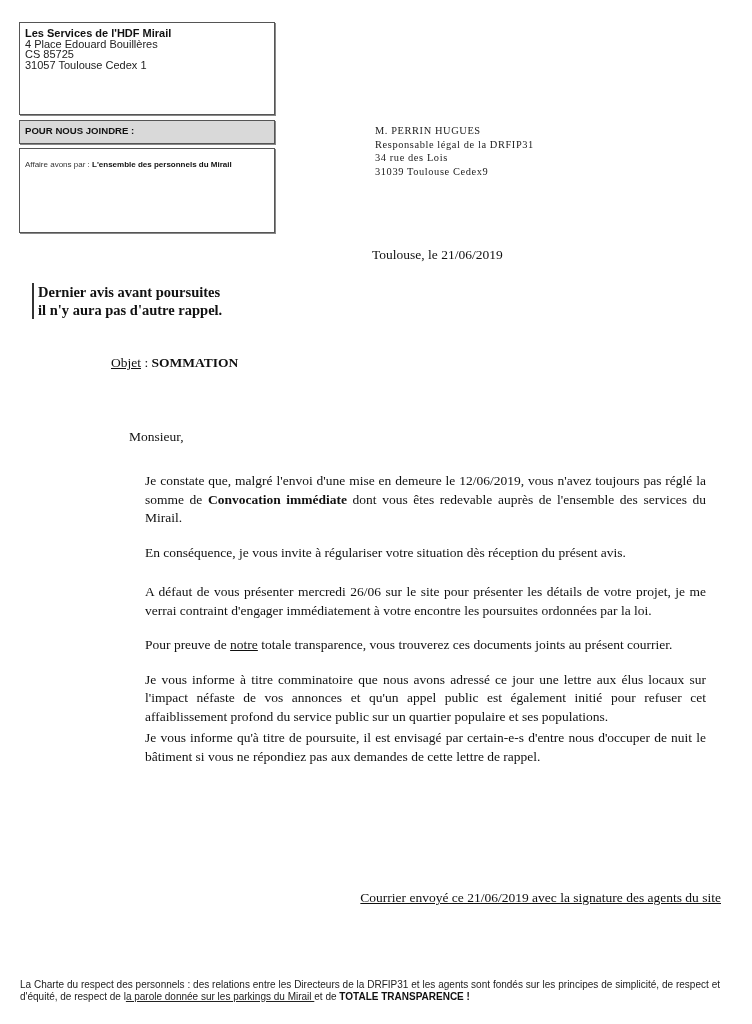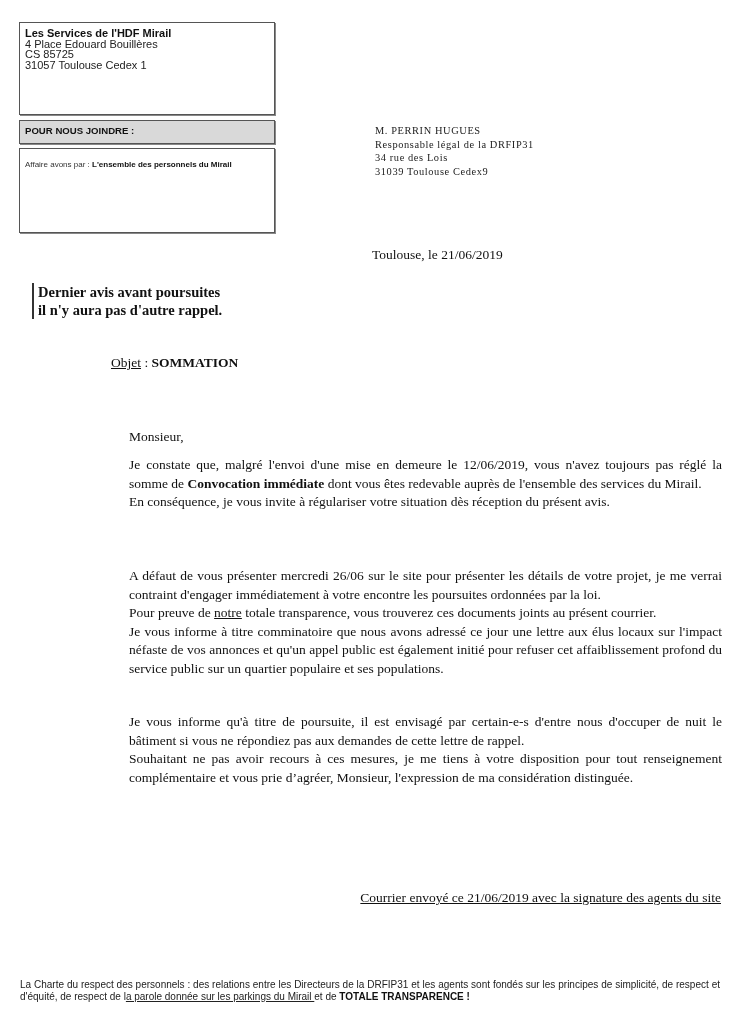--- a/index.html
+++ b/index.html
@@ -23,21 +23,21 @@
 
   .date-line { position: absolute; left: 372px; top: 247px; font-size: 13.5px; }
 
   .warning { position: absolute; left: 32px; top: 283px; border-left: 2px solid #333; padding-left: 4px; font-size: 14.5px; font-weight: bold; line-height: 18px; }
 
   .objet { position: absolute; left: 111px; top: 355px; font-size: 13.5px; }
   .objet .lbl { text-decoration: underline; }
   .objet .val { font-weight: bold; }
 
   .body-text { position: absolute; left: 129px; width: 593px; font-size: 13.5px; line-height: 18.6px; text-align: justify; }
-  .body-text p { margin: 0; }
+  .body-text p { margin: 16px; }
   #salutation { top: 428px; }
   #para1 { top: 456px; }
   #para2 { top: 567px; }
   #para3 { top: 713px; }
   .underline { text-decoration: underline; }
 
   .sent-note { position: absolute; right: 31px; top: 890px; font-size: 13.5px; text-decoration: underline; white-space: nowrap; }
 
   .charter { position: absolute; left: 20px; top: 979px; width: 700px; font-size: 10px; line-height: 12px; color: #222; text-align: justify; }
   .charter .u { text-decoration: underline; }
@@ -82,18 +82,17 @@
 </div>
 
 <div class="body-text serif" id="para2">
   <p>A défaut de vous présenter mercredi 26/06 sur le site pour présenter les détails de votre projet, je me verrai contraint d'engager immédiatement à votre encontre les poursuites ordonnées par la loi.</p>
   <p><span>Pour preuve de </span><span class="underline">notre</span><span> totale transparence, vous trouverez ces documents joints au présent courrier.</span></p>
   <p>Je vous informe à titre comminatoire que nous avons adressé ce jour une lettre aux élus locaux sur l'impact néfaste de vos annonces et qu'un appel public est également initié pour refuser cet affaiblissement profond du service public sur un quartier populaire et ses populations.</p>
 </div>
 
 <div class="body-text serif" id="para3">
   <p>Je vous informe qu'à titre de poursuite, il est envisagé par certain-e-s d'entre nous d'occuper de nuit le bâtiment si vous ne répondiez pas aux demandes de cette lettre de rappel.</p>
-  <p>Souhaitant ne pas avoir recours à ces mesures, je me tiens à votre disposition pour tout renseignement complémentaire et vous prie d’agréer, Monsieur, l'expression de ma considération distinguée.</p>
 </div>
 
 <div class="sent-note serif">Courrier envoyé ce 21/06/2019 avec la signature des agents du site</div>
 
 <div class="charter sans"><span>La Charte du respect des personnels : des relations entre les Directeurs de la DRFIP31 et les agents sont fondés sur les principes de simplicité, de respect et d'équité, de respect de l</span><span class="u">a parole donnée sur les parkings du Mirail </span><span>et de </span><b>TOTALE TRANSPARENCE !</b></div>
 
 </body></html>

